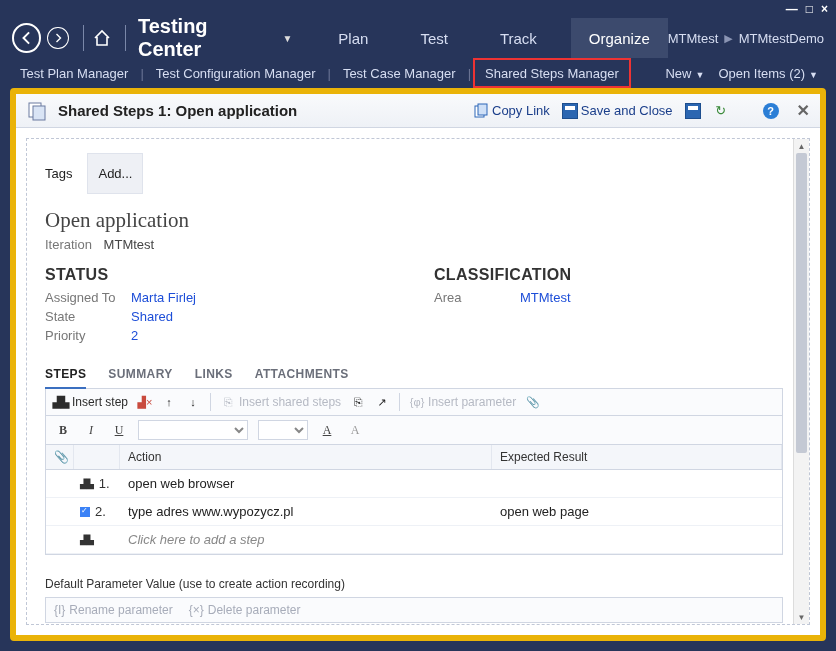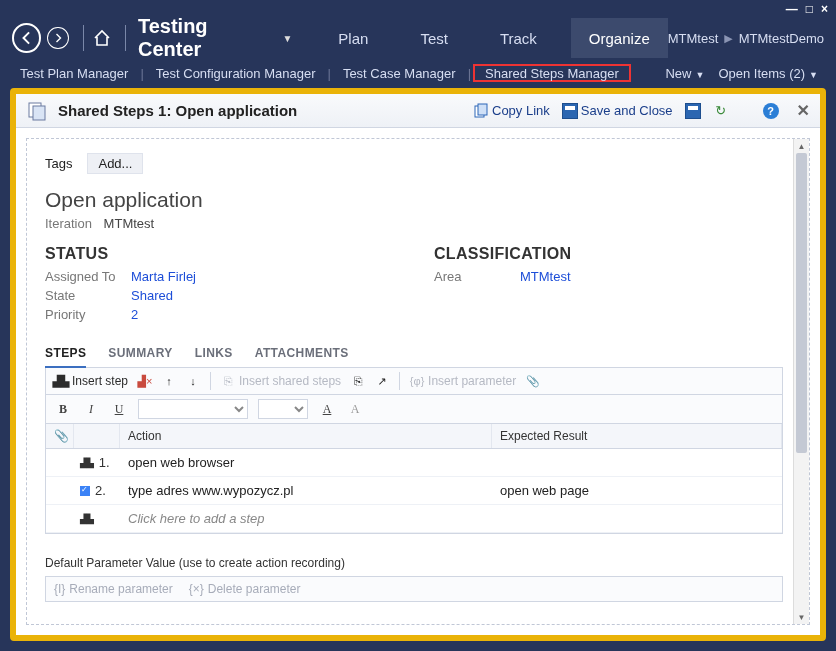--- a/index.html
+++ b/index.html
@@ -15,41 +15,41 @@
   .home-icon { width:22px; height:22px; cursor:pointer; display:flex; align-items:center; justify-content:center; margin-right:4px;}
   .app-title { font-size:20px; font-weight:600; margin-left:4px; margin-right:10px; }
   .dd-arrow { font-size:10px; color:#ddd; margin-right:28px; cursor:pointer;}
   .top-tabs { display:flex; gap:16px; align-items:stretch; height:40px; }
   .top-tab { padding:0 18px; display:flex; align-items:center; font-size:15px; color:#d7def2; cursor:pointer; }
   .top-tab.active { background:#3c4a6d; color:#fff; font-weight:400;}
   .breadcrumb { margin-left:auto; font-size:13px; color:#d7def2; display:flex; align-items:center; gap:6px;}
   .breadcrumb .sep { font-size:11px; color:#8a94b3;}
   .subbar { height:30px; display:flex; align-items:center; padding:0 10px; color:#d7def2; font-size:13px; }
   .sub-item { padding:0 10px; cursor:pointer; height:30px; display:flex; align-items:center; }
-  .sub-item.highlight { border:2px solid #e33; padding:0 10px; height:18px; }
+  .sub-item.highlight { border:2px solid #e33; padding:0 10px; height:30px; }
   .sub-sep { color:#6b7595; padding:0 2px;}
   .sub-right { margin-left:auto; display:flex; align-items:center; gap:14px; padding-right:8px;}
   .sub-right .dd { font-size:9px; margin-left:4px;}
   .content-wrap { position:absolute; top:88px; bottom:10px; left:10px; right:10px; background:#fff; border:6px solid #eab308; border-radius:4px; display:flex; flex-direction:column; }
   .card-header { height:34px; border-bottom:1px solid #d0d6e2; display:flex; align-items:center; padding:0 10px; background:linear-gradient(#f9fafc,#eef1f6); gap:8px;}
   .card-icon { width:24px; height:24px; }
   .card-title { font-size:15px; font-weight:600; color:#222;}
   .card-actions { margin-left:auto; display:flex; align-items:center; gap:12px; color:#3a6da5; font-size:13px;}
   .card-actions .act { display:flex; align-items:center; gap:3px; cursor:pointer; color:#1a3e8a;}
   .card-actions .iconbox { width:16px; height:16px; display:flex; align-items:center; justify-content:center;}
   .close-x { font-size:16px; font-weight:bold; color:#666; cursor:pointer; margin-left:6px;}
   .help-circle { width:16px; height:16px; border-radius:50%; background:#2b7ed6; color:#fff; display:flex; align-items:center; justify-content:center; font-size:11px; font-weight:bold; cursor:pointer;}
   .body-scroll { flex:1; overflow:hidden; position:relative; padding:10px; }
   .dashed-area { border:1px dashed #c0c7d6; height:100%; padding:14px 18px; overflow-y:auto; position:relative;}
   .scrollbar-faux { position:absolute; right:0; top:0; bottom:0; width:16px; background:#f3f3f3; border-left:1px solid #dcdcdc;}
   .scrollbar-faux .thumb { position:absolute; left:2px; right:2px; background:#c4c9d4; border-radius:2px;}
   .scrollbar-faux .arrow { position:absolute; left:0; right:0; height:14px; display:flex; align-items:center; justify-content:center; font-size:8px; color:#666; background:#f3f3f3;}
   .tags-row { display:flex; align-items:center; gap:15px; margin-bottom:14px; font-size:13px;}
-  .tags-row .addbtn { background:#eef0f5; border:1px solid #dfe3ec; padding:2px 10px; cursor:pointer;}
-  .wi-title { font-size:21px; color:#444; font-weight:400; margin-bottom:4px;}
+  .tags-row .addbtn { background:#eef0f5; border:1px solid #dfe3ec; padding:12px 10px; cursor:pointer;}
+  .wi-title { font-size:21px; color:#444; font-weight:400; margin-bottom:4px;font-family:Liberation Serif, serif;}
   .iter-row { font-size:13px; color:#444; margin-bottom:14px;}
   .iter-row .lbl { color:#777; margin-right:8px;}
   .two-col { display:flex; gap:40px; }
   .col { flex:1; }
   .section-head { font-size:16px; font-weight:700; color:#333; letter-spacing:0.3px; margin-bottom:6px;}
   .kv { display:flex; font-size:13px; color:#444; margin-bottom:4px;}
   .kv .k { width:86px; color:#777;}
   .kv .v { color:#1d4ed8;}
   .tabs2 { display:flex; gap:22px; border-bottom:1px solid #d0d6e2; margin-top:14px; font-size:12px; font-weight:700; color:#6b6f7a; letter-spacing:0.4px;}
   .tabs2 .t { padding:6px 0; cursor:pointer;}

